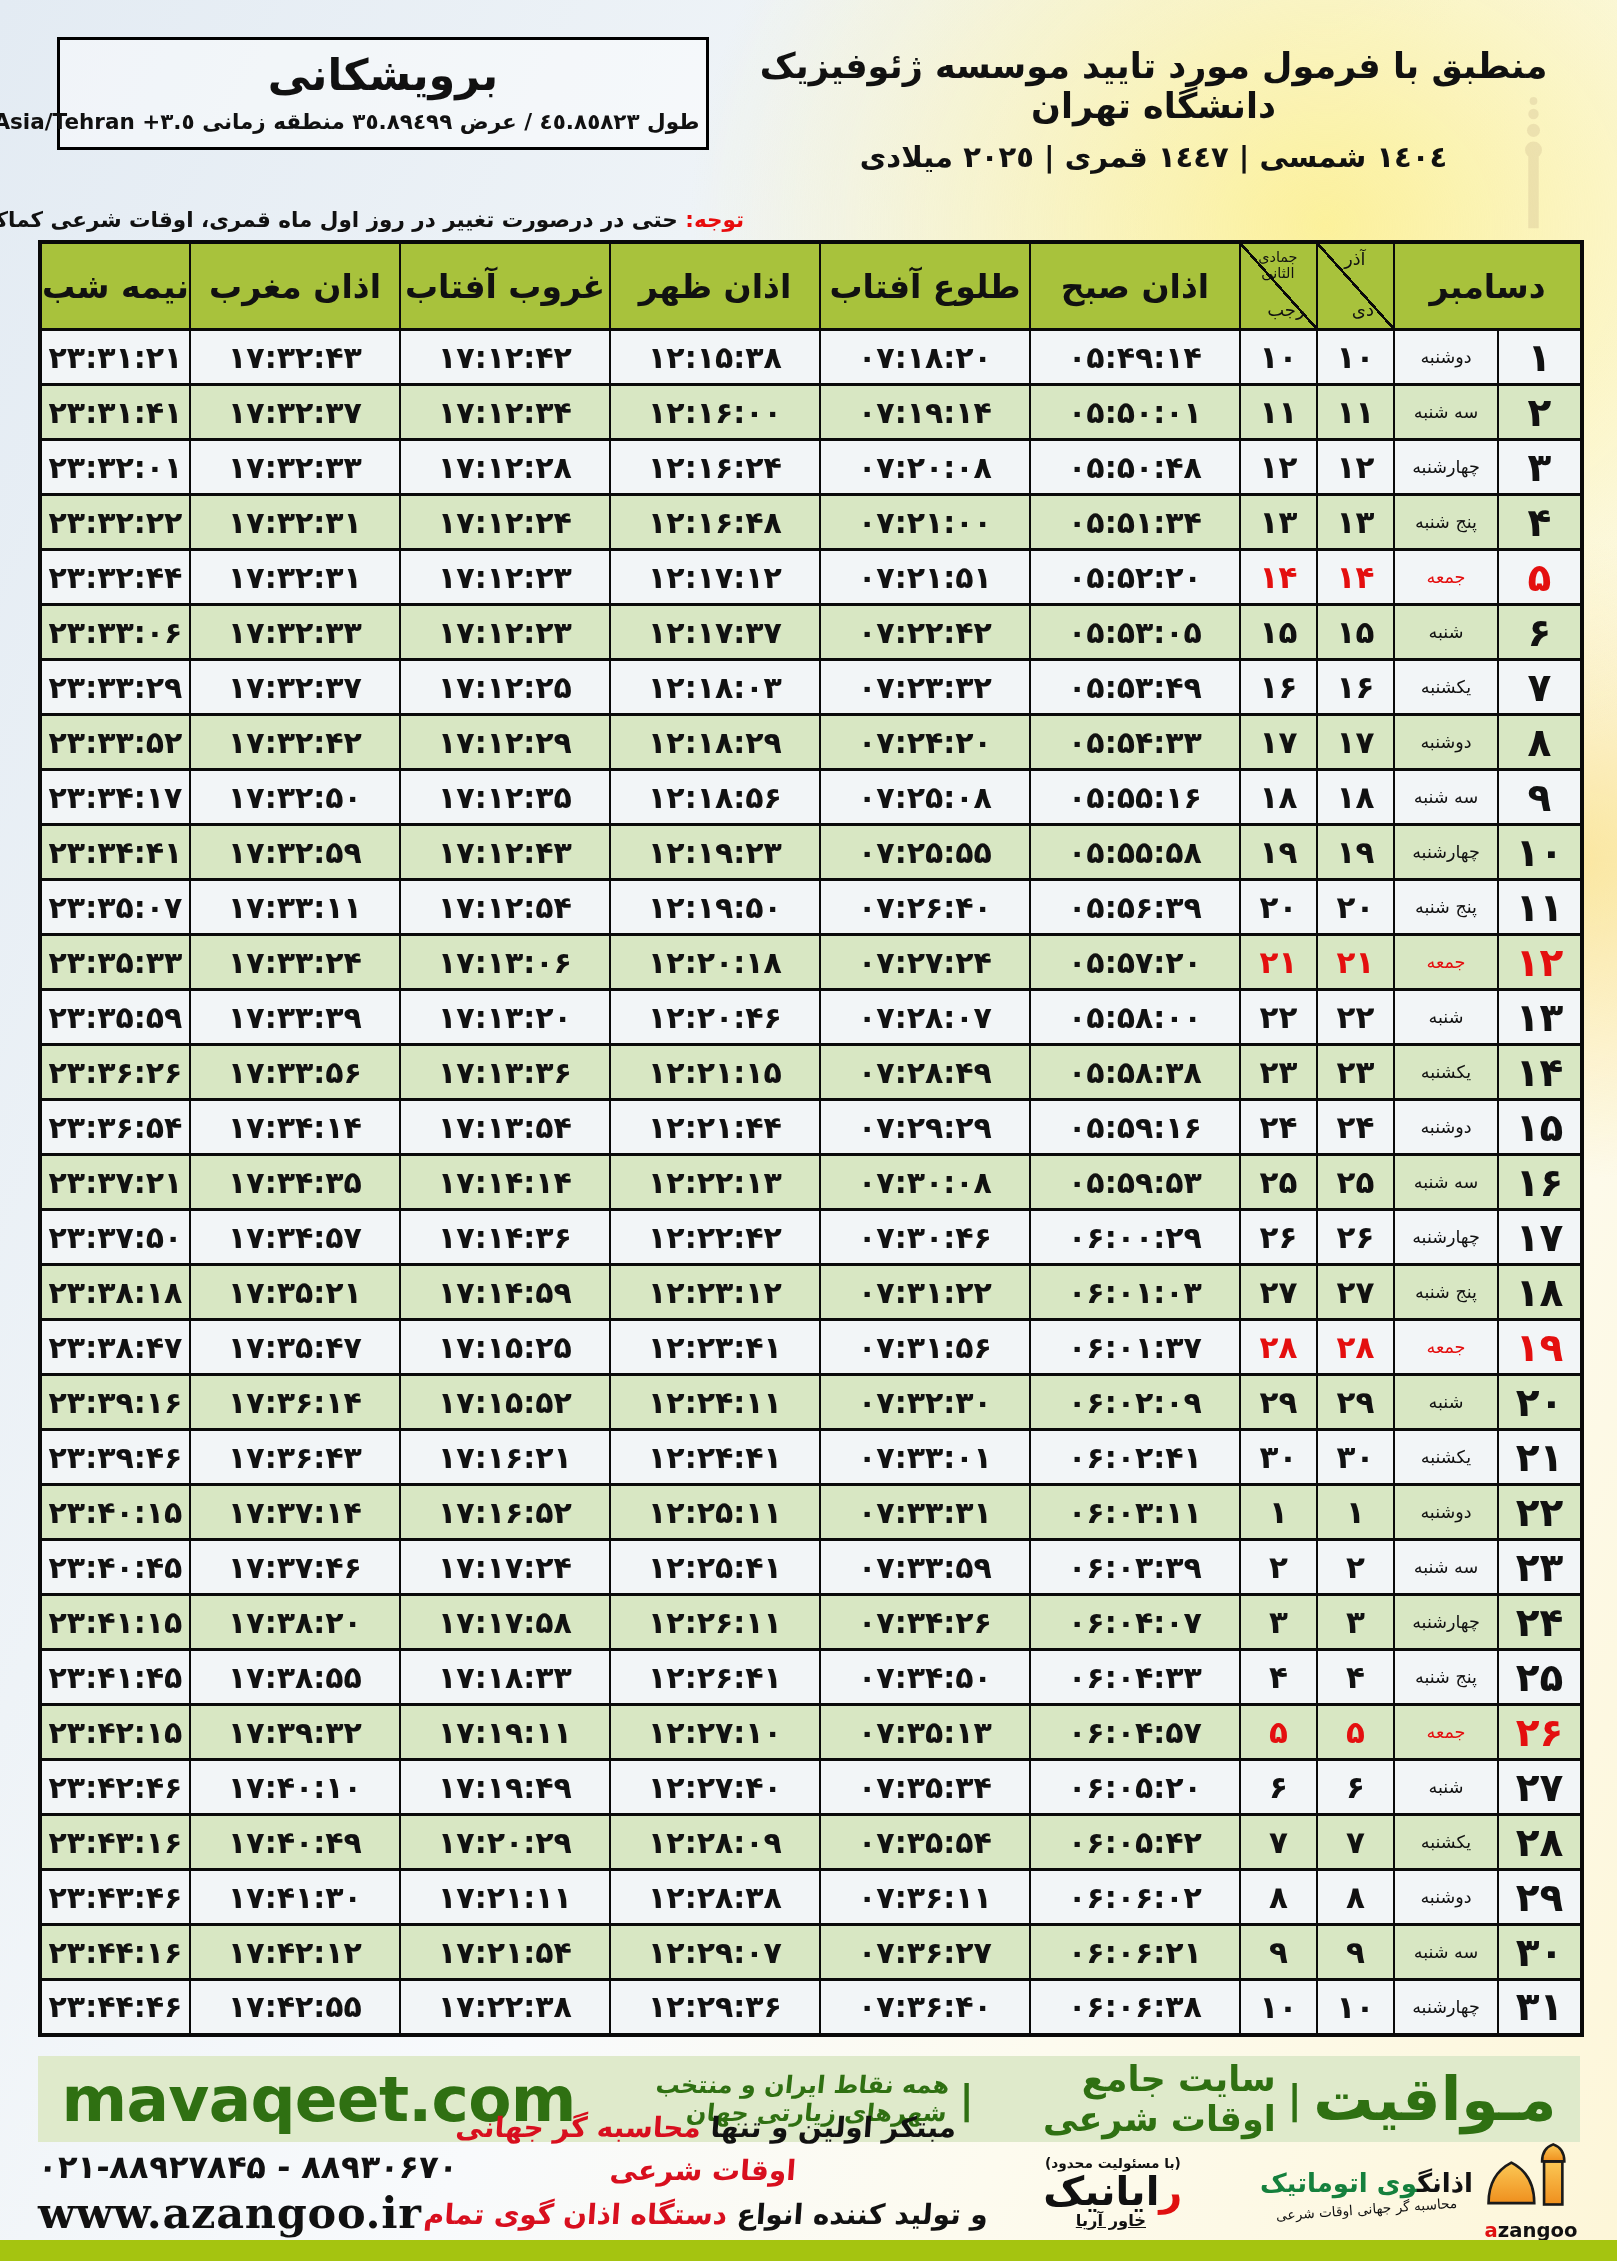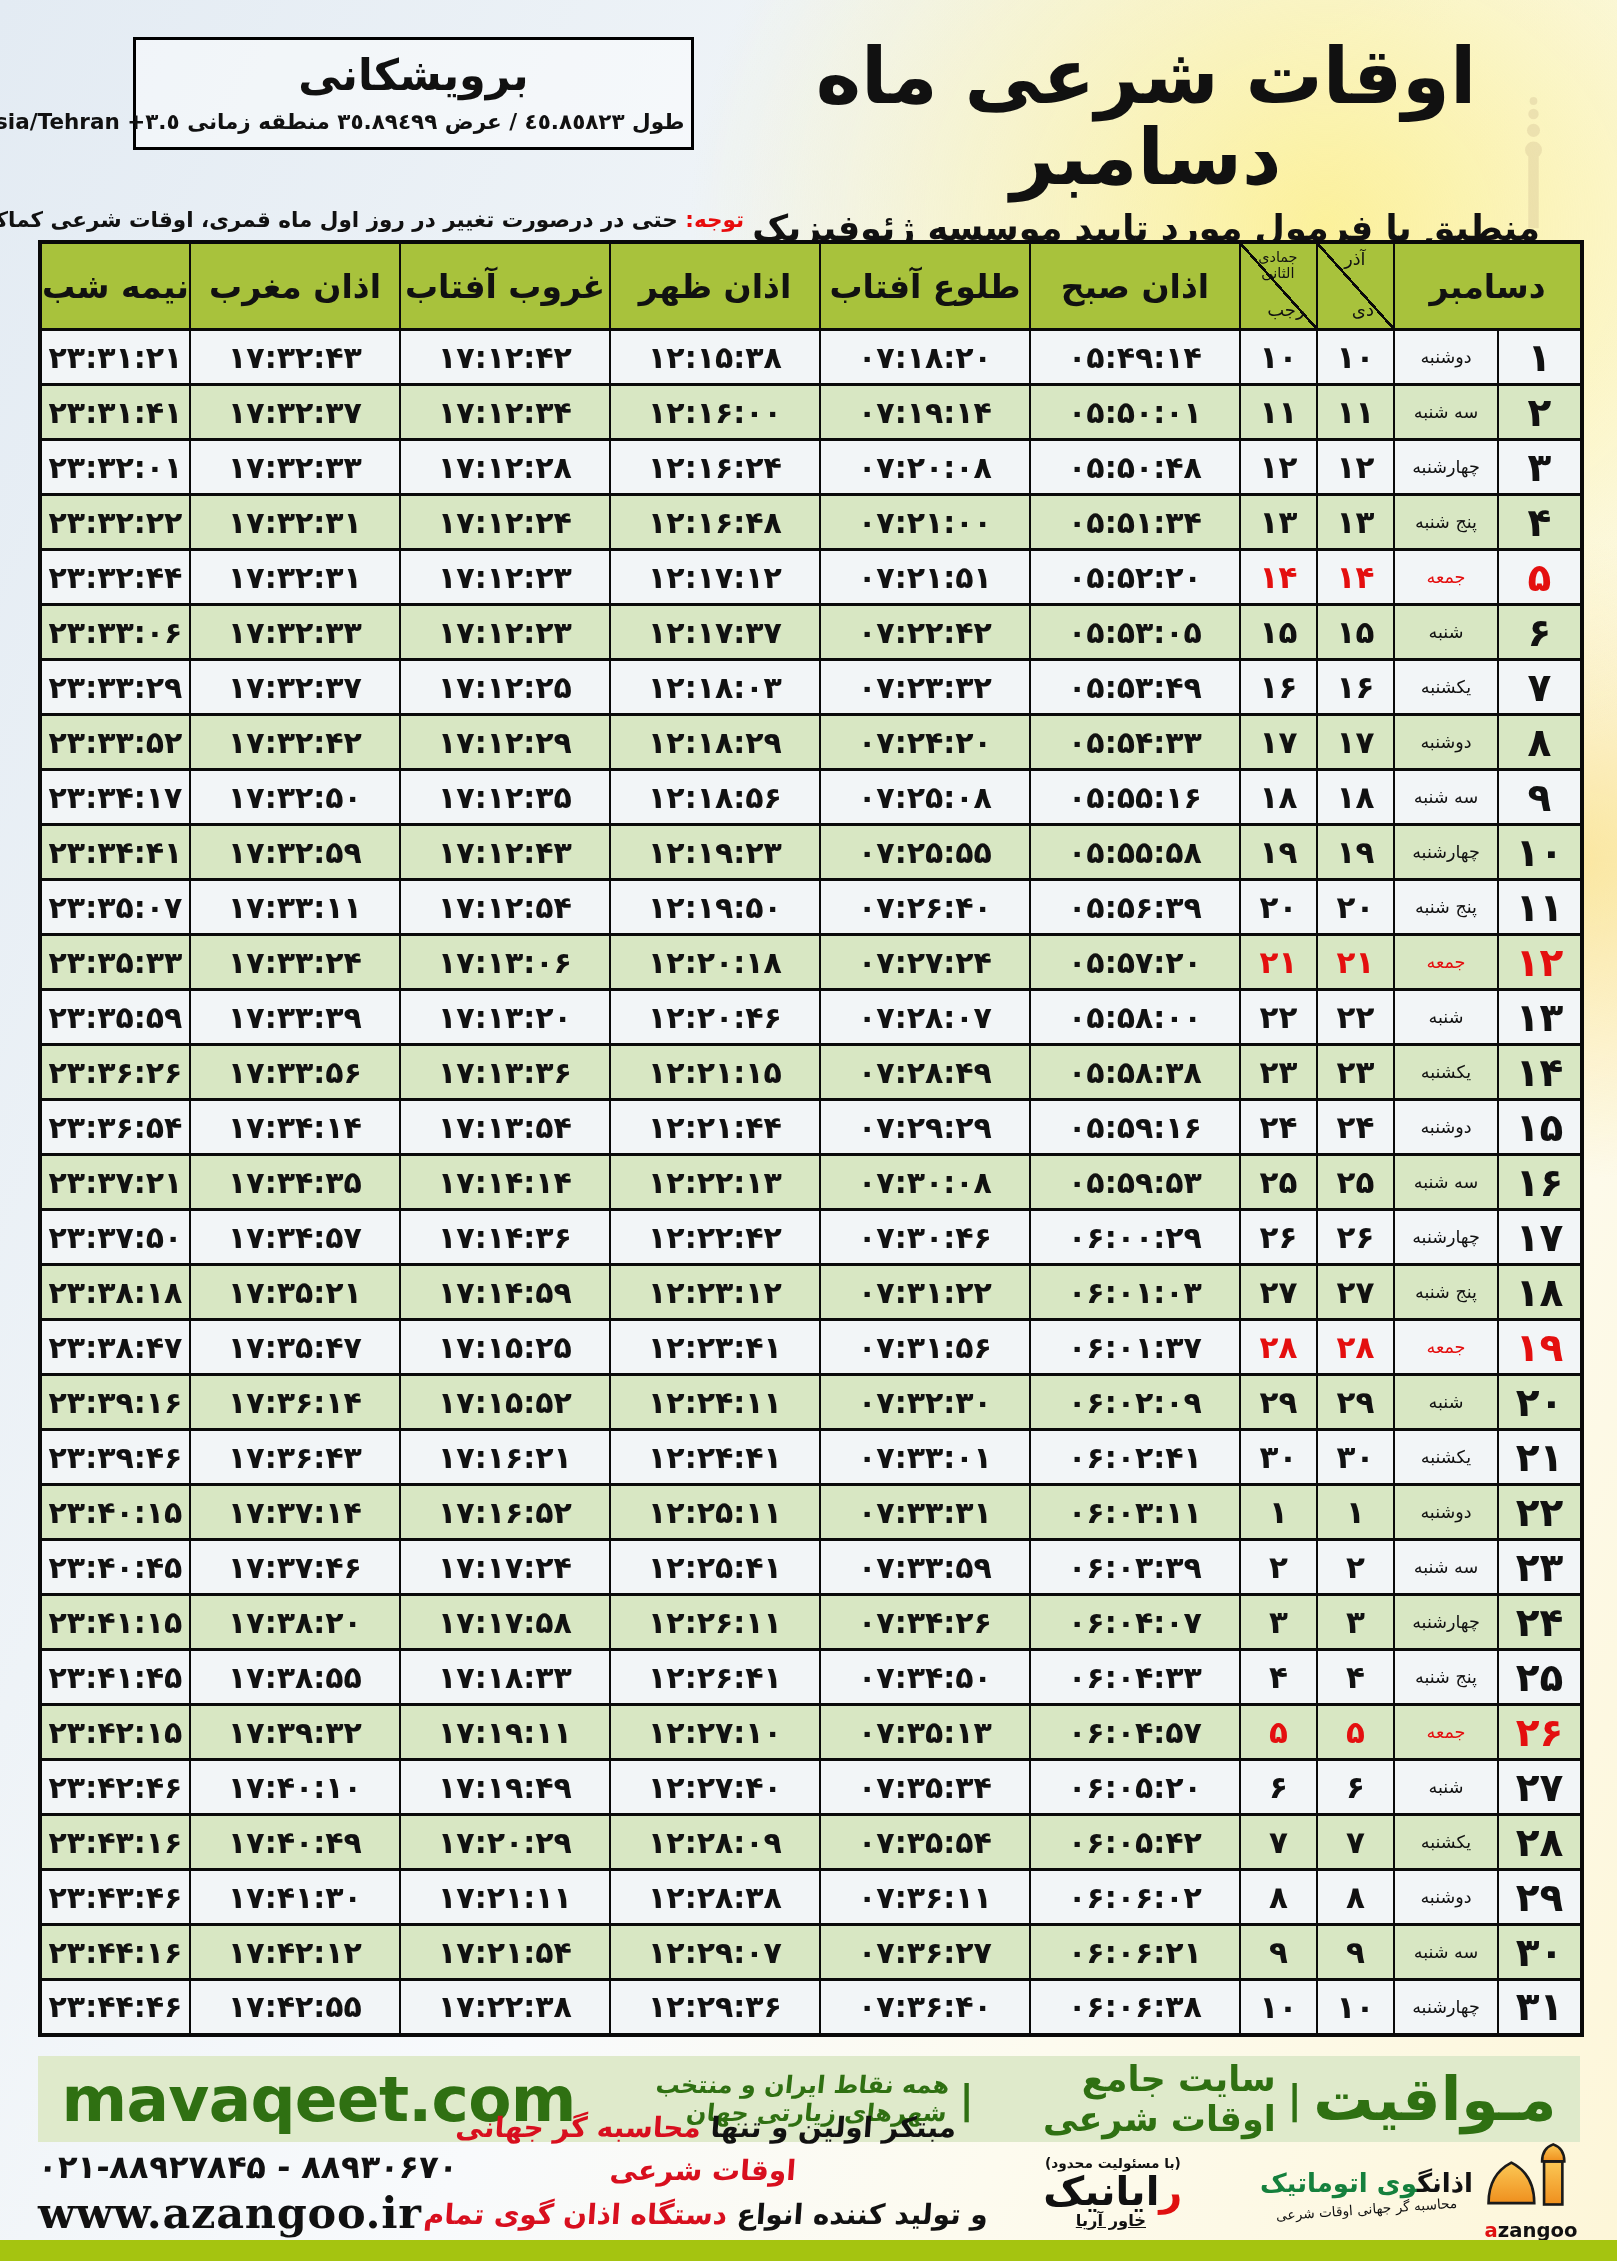--- a/index.html
+++ b/index.html
@@ -15,21 +15,21 @@
   
   .deco{position:absolute;opacity:.28;z-index:0;}
   
   .top{position:absolute;top:0;left:0;right:0;z-index:2;}
   .head-wrap{display:flex;flex-direction:row-reverse;align-items:flex-start;padding:37px 38px 0;direction:ltr;}
   .title-block{width:868px;text-align:center;direction:rtl;}
   .main-title{font-size:77px;font-weight:bold;line-height:1.05;margin:0;}
   .sub-title{font-size:35px;font-weight:bold;margin-top:9px;}
   .date-line{font-size:29px;font-weight:bold;margin-top:14.4px;}
   .loc-box{
-    width:561px;margin-left:19px;margin-right:18px;border:3.9px solid #000;
+    width:652px;margin-left:19px;margin-right:18px;border:3.9px solid #000;
     background:rgba(255,255,255,.45);text-align:center;direction:rtl;
     padding:11.7px 6.5px 13px;box-sizing:border-box;
   }
   .loc-name{font-size:43px;font-weight:bold;line-height:1.1;}
   .loc-region{font-size:31px;font-weight:bold;margin-top:5.2px;}
   .loc-coords{font-size:21.5px;font-weight:bold;margin-top:10.4px;white-space:nowrap;}
   .note-line{
     position:absolute;top:207px;right:874px;left:46px;direction:rtl;text-align:left;
     font-size:21.5px;font-weight:bold;white-space:nowrap;
   }
@@ -107,21 +107,20 @@
     <circle cx="120" cy="170" r="13"></circle>
     <circle cx="120" cy="140" r="10"></circle>
     <circle cx="120" cy="115" r="8"></circle>
     <circle cx="120" cy="95" r="6"></circle>
   </g>
 </svg>
 
 <div class="top">
   <div class="head-wrap">
     <div class="title-block">
-      <div class="main-title">اوقات شرعی ماه دسامبر</div>
       <div class="sub-title">منطبق با فرمول مورد تایید موسسه ژئوفیزیک دانشگاه تهران</div>
       <div class="date-line">١٤٠٤ شمسی | ١٤٤٧ قمری | ٢٠٢٥ میلادی</div>
     </div>
     <div class="loc-box">
       <div class="loc-name">برویشکانی</div>
       <div class="loc-coords">
         <span>طول ٤٥.٨٥٨٢٣ / عرض ٣٥.٨٩٤٩٩ منطقه زمانی</span>
         <span dir="ltr">Asia/Tehran +٣.٥</span>
       </div>
     </div>

